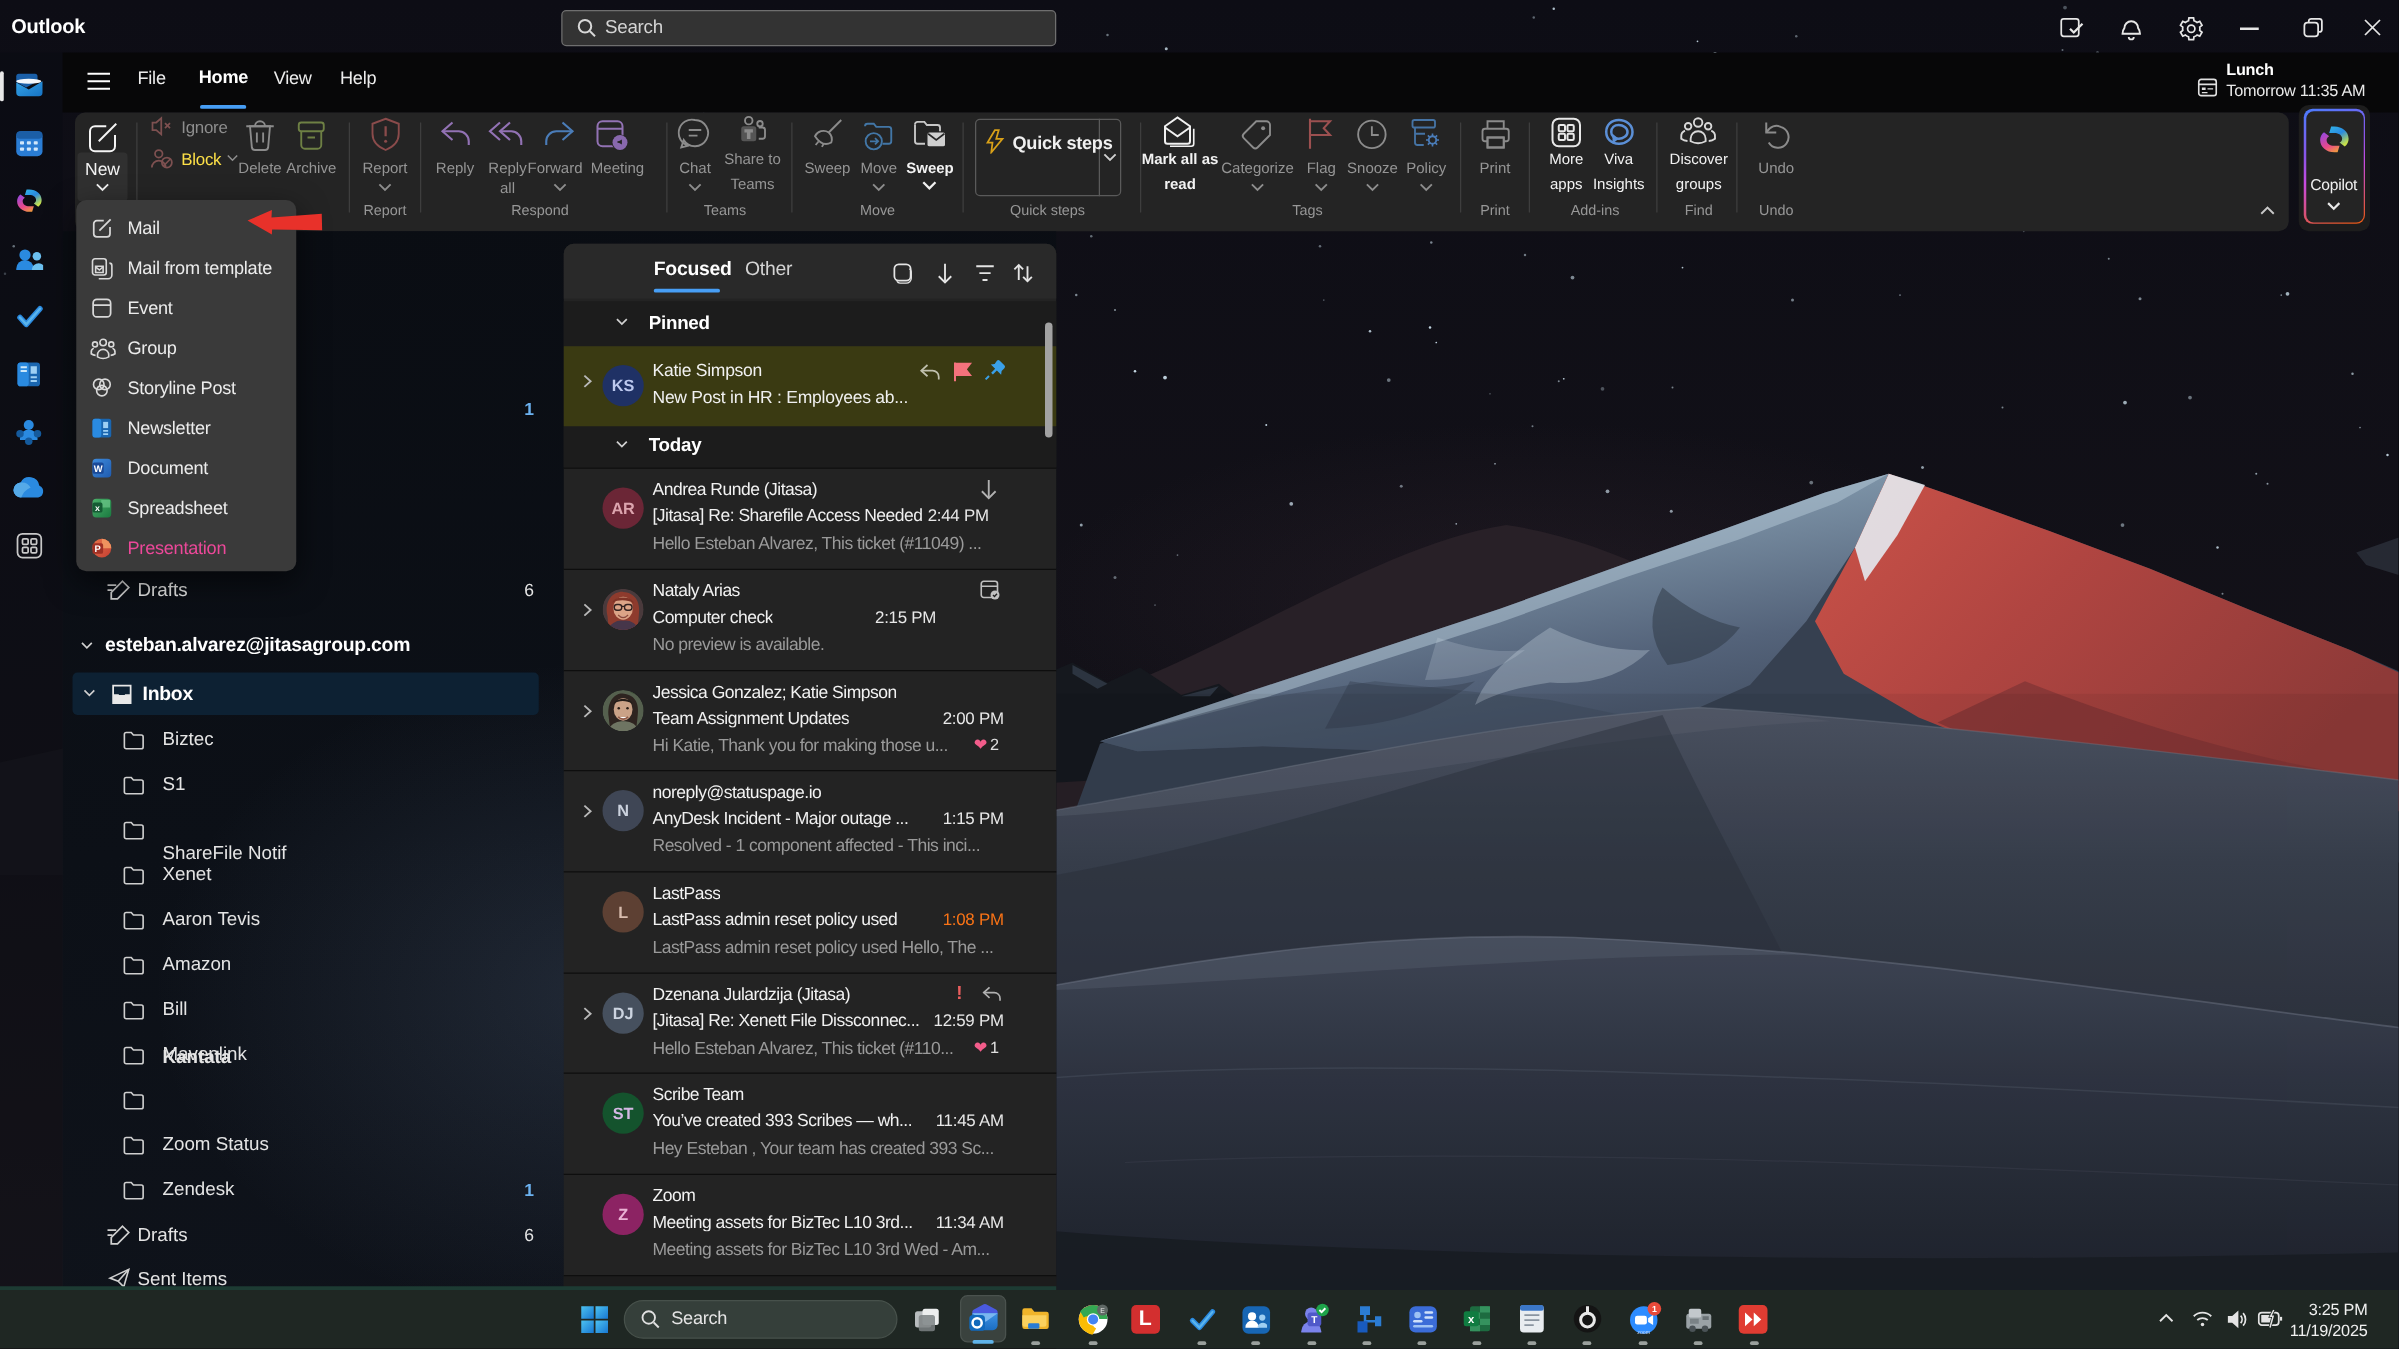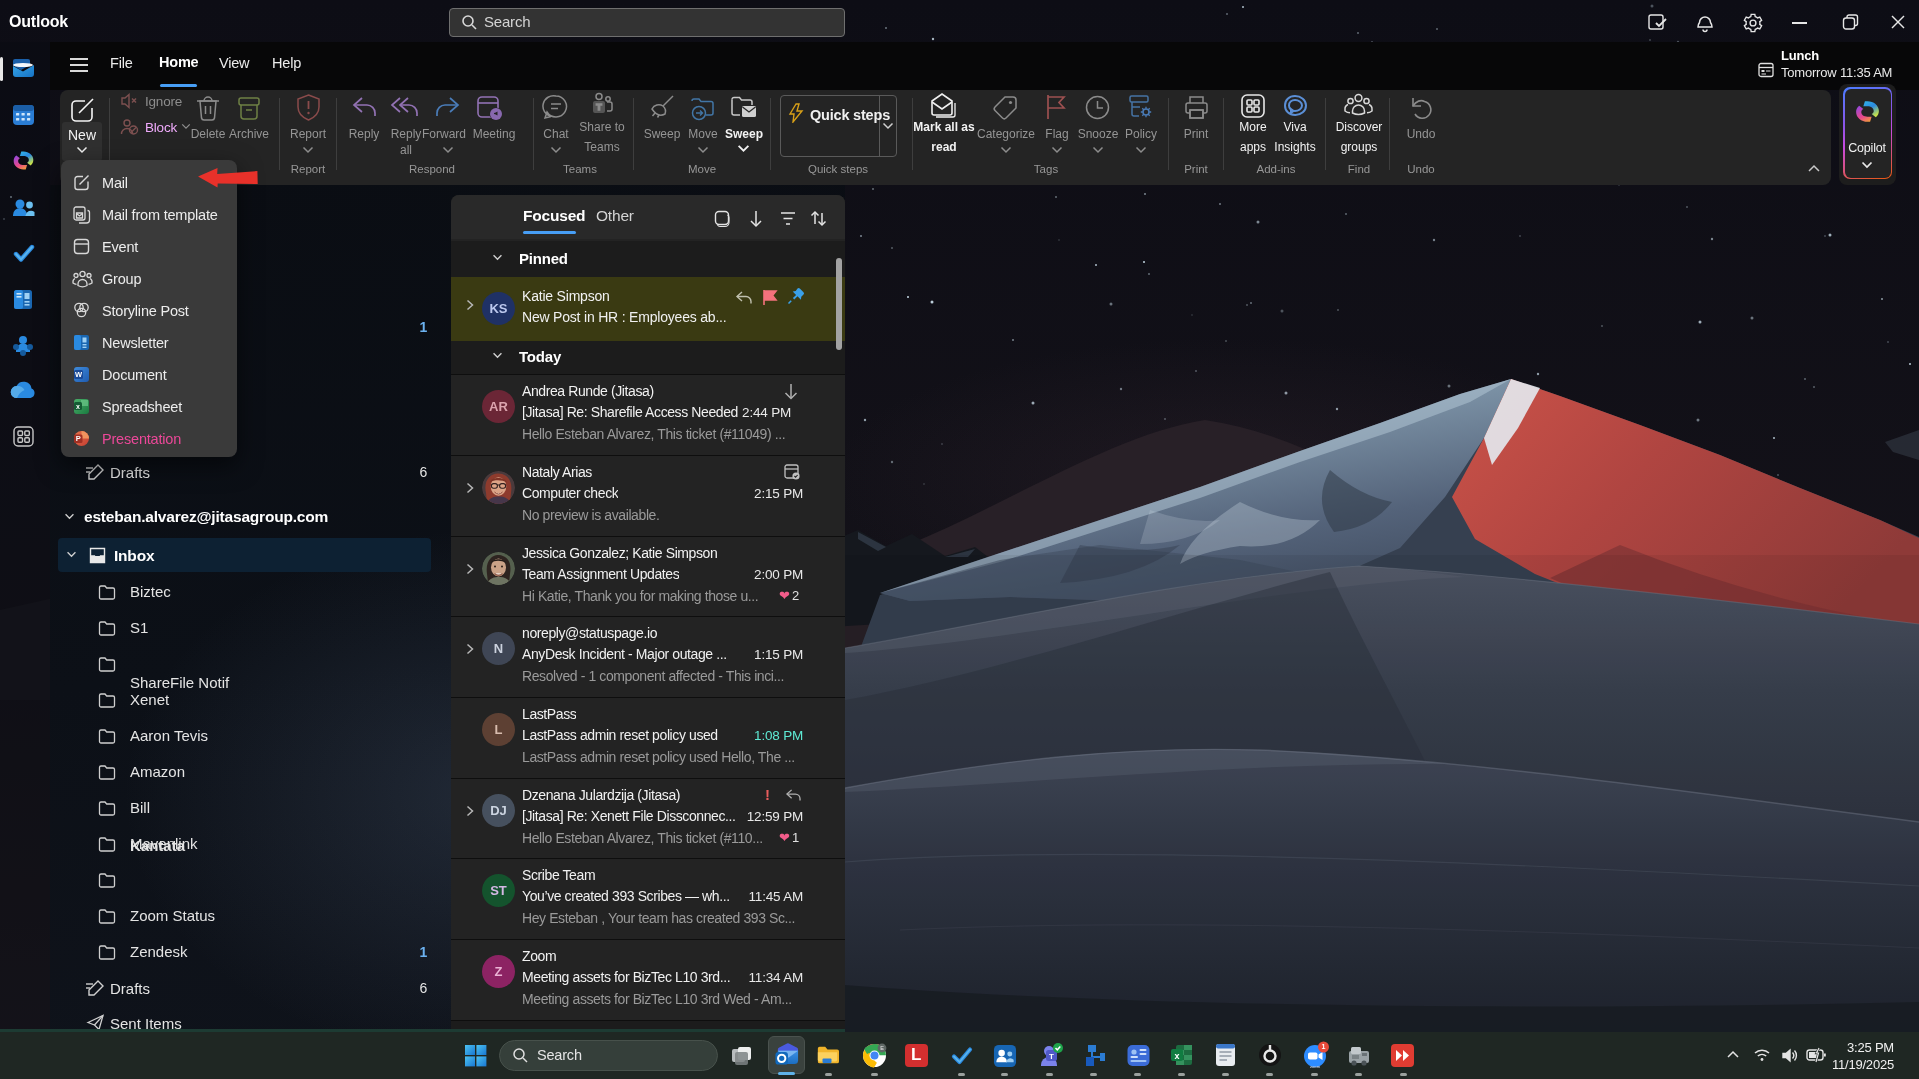--- a/index.html
+++ b/index.html
@@ -337,21 +337,21 @@
       <line x1="13" y1="7.5" x2="17" y2="11.5"></line>
       <line x1="17" y1="7.5" x2="13" y2="11.5"></line>
     </svg>
 <div class="txt" style="left:145px;top:94px;font-size:13.5px;color:#8d8d8d;">Ignore</div>
 <svg class="abs" style="left:119px;top:117px" width="20" height="20" viewBox="0 0 20 20" fill="none" stroke="#7d5050" stroke-width="1.4">
       <circle cx="8" cy="6" r="3"></circle>
       <path d="M2.5 17 a5.5 5.5 0 0 1 11 0"></path>
       <circle cx="14.5" cy="13" r="4"></circle>
       <line x1="11.7" y1="15.8" x2="17.3" y2="10.2"></line>
     </svg>
-<div class="txt" style="left:145px;top:120px;font-size:13.5px;color:#f0abfc;">Block</div>
+<div class="txt" style="left:145px;top:120px;font-size:13.5px;color:#fde047;">Block</div>
 <svg class="abs" style="left:181px;top:123px" width="10" height="7" viewBox="0 0 12 8" fill="none" stroke="#8d8d8d" stroke-width="1.5">
       <path d="M1.5 1.5 L6 6 L10.5 1.5"></path>
     </svg>
 <svg class="abs" style="left:195px;top:94px" width="26" height="28" viewBox="0 0 26 28" fill="none" stroke="#8b8b8b" stroke-width="1.5">
       <path d="M5 7 h16 l-1.5 17 a2.5 2.5 0 0 1 -2.5 2 h-8 a2.5 2.5 0 0 1 -2.5 -2 Z"></path>
       <path d="M2 7 h22"></path>
       <path d="M9 7 a4 4 0 0 1 8 0"></path>
       <line x1="10.5" y1="12" x2="10.5" y2="20"></line>
       <line x1="15.5" y1="12" x2="15.5" y2="20"></line>
     </svg>
@@ -723,21 +723,21 @@
       </g>
     </svg>
 <div class="txt" style="left:522px;top:464px;font-size:14px;color:#f2f2f2;max-width:214px;overflow:hidden;letter-spacing:-0.4px;">Nataly Arias</div>
 <svg class="abs" style="left:783px;top:463px" width="18" height="18" viewBox="0 0 18 18" fill="none" stroke="#c0c0c0" stroke-width="1.3">
       <rect x="2" y="2" width="13" height="13" rx="2"></rect>
       <line x1="2" y1="6" x2="15" y2="6"></line>
       <circle cx="13" cy="13" r="3.6" fill="#c0c0c0" stroke="none"></circle>
       <path d="M11.4 13 l1.2 1.2 2 -2.2" stroke="#212121" stroke-width="1.1"></path>
     </svg>
 <div class="txt" style="left:522px;top:485px;font-size:14px;color:#f0f0f0;max-width:224px;overflow:hidden;letter-spacing:-0.4px;">Computer check</div>
-<div class="txt" style="left:700px;top:486px;width:103px;text-align:right;font-size:13.5px;color:#e8e8e8;">2:15 PM</div>
+<div class="txt" style="left:700px;top:486px;width:103px;font-size:13.5px;color:#e8e8e8;">2:15 PM</div>
 <div class="txt" style="left:522px;top:507px;font-size:14px;color:#9a9a9a;max-width:278px;overflow:hidden;letter-spacing:-0.4px;">No preview is available.</div>
 <div class="abs" style="left:451px;top:536px;width:394px;height:1px;background:#0e0e0e;"></div>
 <svg class="abs" style="left:466px;top:563px" width="8" height="12" viewBox="0 0 8 12" fill="none" stroke="#b8b8b8" stroke-width="1.5">
       <path d="M1.5 1.5 L6.5 6 L1.5 10.5"></path>
     </svg>
 <svg class="av" style="left:482px;top:552px" width="33" height="33" viewBox="0 0 33 33">
       <defs>
         <clipPath id="cJ">
           <circle cx="16.5" cy="16.5" r="16.5"></circle>
         </clipPath>
@@ -766,21 +766,21 @@
     </svg>
 <div class="av" style="left:482px;top:632px;background:#3f4655;color:#ccd2de;">N</div>
 <div class="txt" style="left:522px;top:625px;font-size:14px;color:#f2f2f2;max-width:214px;overflow:hidden;letter-spacing:-0.4px;">noreply@statuspage.io</div>
 <div class="txt" style="left:522px;top:646px;font-size:14px;color:#f0f0f0;max-width:224px;overflow:hidden;letter-spacing:-0.4px;">AnyDesk Incident - Major outage ...</div>
 <div class="txt" style="left:700px;top:647px;width:103px;text-align:right;font-size:13.5px;color:#e8e8e8;">1:15 PM</div>
 <div class="txt" style="left:522px;top:668px;font-size:14px;color:#9a9a9a;max-width:278px;overflow:hidden;letter-spacing:-0.4px;">Resolved - 1 component affected - This inci...</div>
 <div class="abs" style="left:451px;top:697px;width:394px;height:1px;background:#0e0e0e;"></div>
 <div class="av" style="left:482px;top:713px;background:#5d4033;color:#d8bcae;">L</div>
 <div class="txt" style="left:522px;top:706px;font-size:14px;color:#f2f2f2;max-width:214px;overflow:hidden;letter-spacing:-0.4px;">LastPass</div>
 <div class="txt" style="left:522px;top:727px;font-size:14px;color:#f0f0f0;max-width:224px;overflow:hidden;letter-spacing:-0.4px;">LastPass admin reset policy used</div>
-<div class="txt" style="left:700px;top:728px;width:103px;text-align:right;font-size:13.5px;color:#5eead4;">1:08 PM</div>
+<div class="txt" style="left:700px;top:728px;width:103px;text-align:right;font-size:13.5px;color:#f97316;">1:08 PM</div>
 <div class="txt" style="left:522px;top:749px;font-size:14px;color:#9a9a9a;max-width:278px;overflow:hidden;letter-spacing:-0.4px;">LastPass admin reset policy used Hello, The ...</div>
 <div class="abs" style="left:451px;top:778px;width:394px;height:1px;background:#0e0e0e;"></div>
 <svg class="abs" style="left:466px;top:805px" width="8" height="12" viewBox="0 0 8 12" fill="none" stroke="#b8b8b8" stroke-width="1.5">
       <path d="M1.5 1.5 L6.5 6 L1.5 10.5"></path>
     </svg>
 <div class="av" style="left:482px;top:794px;background:#46505e;color:#ccd4e0;">DJ</div>
 <div class="txt" style="left:522px;top:787px;font-size:14px;color:#f2f2f2;max-width:214px;overflow:hidden;letter-spacing:-0.4px;">Dzenana Julardzija (Jitasa)</div>
 <div class="txt" style="left:765px;top:786px;font-size:15px;font-weight:bold;color:#e85d5d;">!</div>
 <svg class="abs" style="left:785px;top:788px" width="17" height="14" viewBox="0 0 18 15" fill="none" stroke="#b0b0b0" stroke-width="1.4">
       <path d="M7 2 L2 6.5 L7 11"></path>

